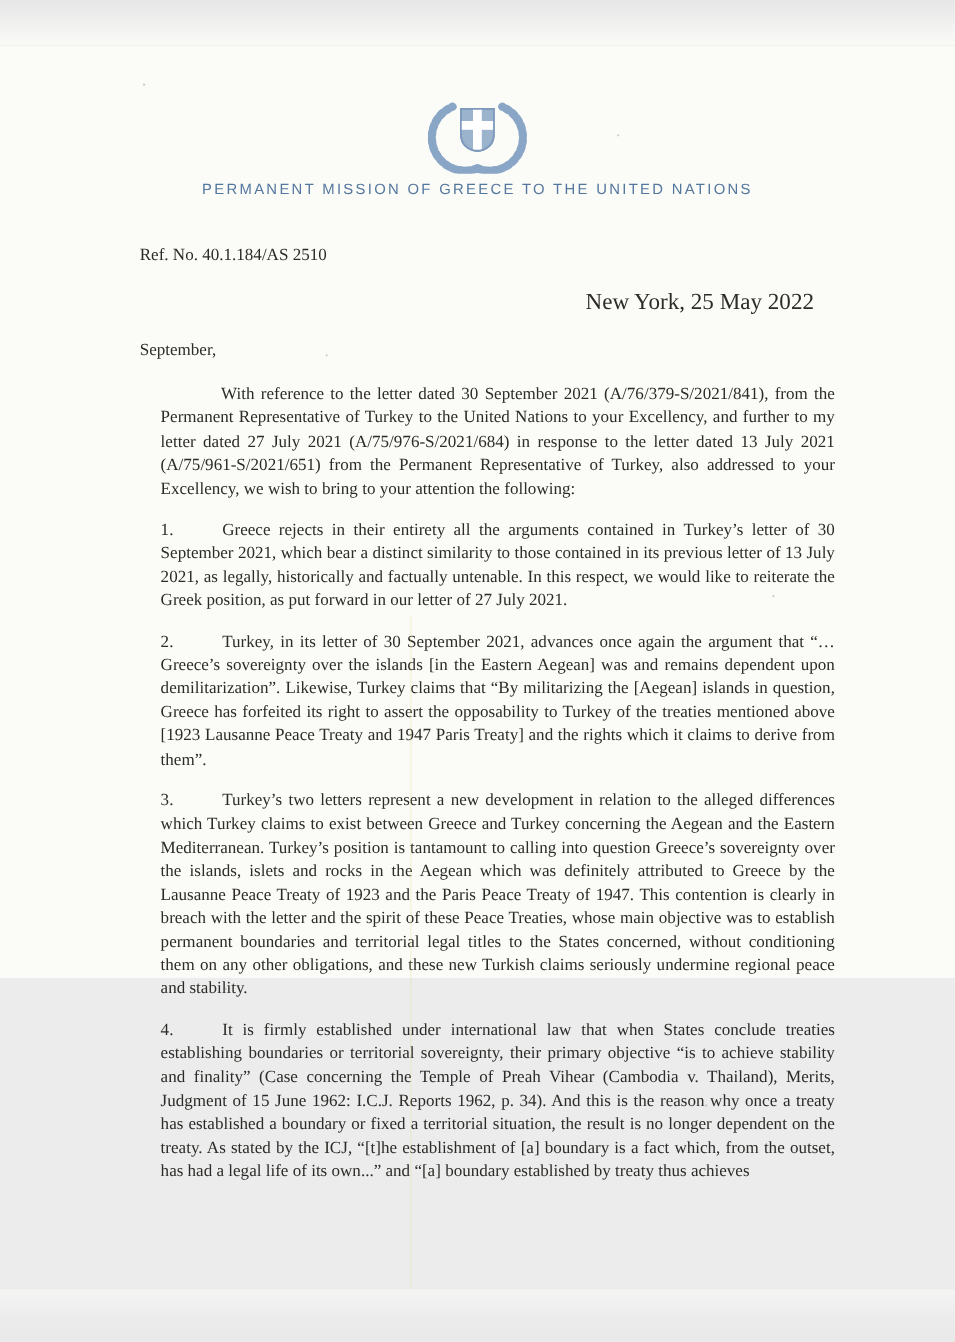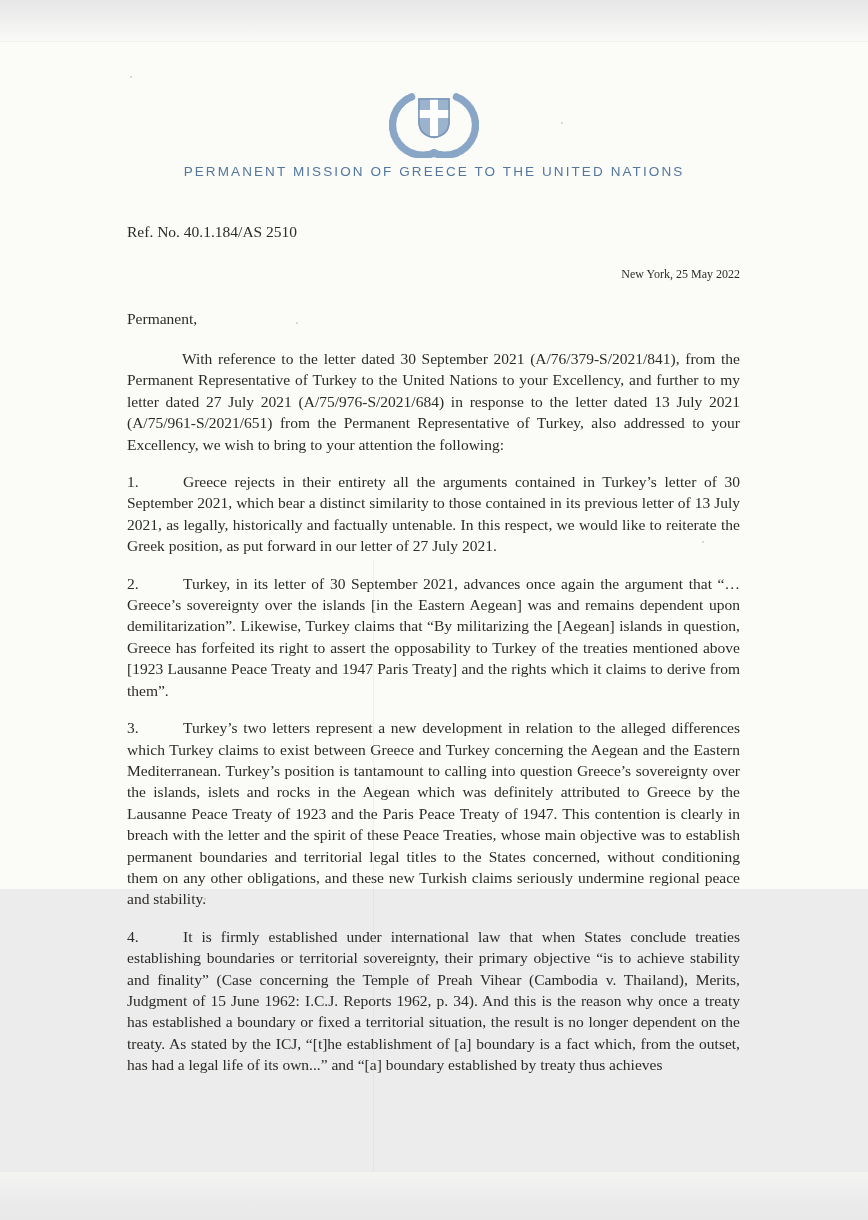--- a/index.html
+++ b/index.html
@@ -55,23 +55,23 @@
     white-space:nowrap;
   }
 
   
   .letter-text{
     position:absolute;left:127px;width:613px;
     color:#2d2b27;
     font-size:15.5px;line-height:21.4px;
   }
   .ref-line{top:221px;}
-  .dateline{top:264px;text-align:right;font-size:12px;}
+  .dateline{top:264px;text-align:right;font-size:21px;}
   .salutation{top:308px;}
-  .body-block{top:348px;}
+  .body-block{top:348px;margin-left:19px;}
   .body-block p{
     margin:0 0 16px 0;
     text-align:justify;
   }
   .intro{ text-indent:55px; }
   .para-num{
     display:inline-block;width:56px;text-indent:0;
   }
   .seg-italic{}
 </style>
@@ -92,21 +92,21 @@
       <rect x="30" y="24" width="30" height="8" fill="#ffffff"></rect>
       <path d="M30 13 H60 V36 Q60 49 45 51.5 Q30 49 30 36 Z" fill="none" stroke="#7d9abc" stroke-width="1.5"></path>
     </svg>
     <div class="mission-title">PERMANENT MISSION OF GREECE TO THE UNITED NATIONS</div>
   </div>
 
   <div class="letter-text ref-line">Ref. No. 40.1.184/AS 2510</div>
 
   <div class="letter-text dateline">New York, 25 May 2022</div>
 
-  <div class="letter-text salutation">Permanent,</div>
+  <div class="letter-text salutation">September,</div>
 
   <div class="letter-text body-block">
     <p class="intro">With reference to the letter dated 30 September 2021 (A/76/379-S/2021/841), from the Permanent Representative of Turkey to the United Nations to your Excellency, and further to my letter dated 27 July 2021 (A/75/976-S/2021/684) in response to the letter dated 13 July 2021 (A/75/961-S/2021/651) from the Permanent Representative of Turkey, also addressed to your Excellency, we wish to bring to your attention the following:</p>
 
     <p><span class="para-num">1.</span><span>Greece rejects in their entirety all the arguments contained in Turkey’s letter of 30 September 2021, which bear a distinct similarity to those contained in its previous letter of 13 July 2021, as legally, historically and factually untenable. In this respect, we would like to reiterate the Greek position, as put forward in our letter of 27 July 2021.</span></p>
 
     <p><span class="para-num">2.</span><span>Turkey, in its letter of 30 September 2021, advances once again the argument that “…Greece’s sovereignty over the islands [in the Eastern Aegean] was and remains dependent upon demilitarization”. Likewise, Turkey claims that “By militarizing the [Aegean] islands in question, Greece has forfeited its right to assert the opposability to Turkey of the treaties mentioned above [1923 Lausanne Peace Treaty and 1947 Paris Treaty] and the rights which it claims to derive from them”.</span></p>
 
     <p><span class="para-num">3.</span><span>Turkey’s two letters represent a new development in relation to the alleged differences which Turkey claims to exist between Greece and Turkey concerning the Aegean and the Eastern Mediterranean. Turkey’s position is tantamount to calling into question Greece’s sovereignty over the islands, islets and rocks in the Aegean which was definitely attributed to Greece by the Lausanne Peace Treaty of 1923 and the Paris Peace Treaty of 1947. This contention is clearly in breach with the letter and the spirit of these Peace Treaties, whose main objective was to establish permanent boundaries and territorial legal titles to the States concerned, without conditioning them on any other obligations, and these new Turkish claims seriously undermine regional peace and stability.</span></p>
 

